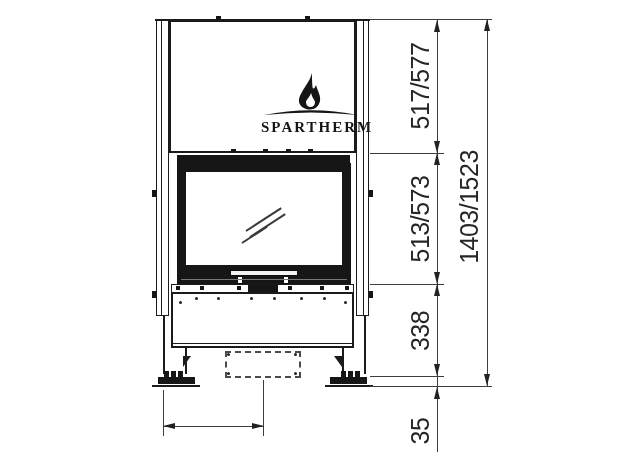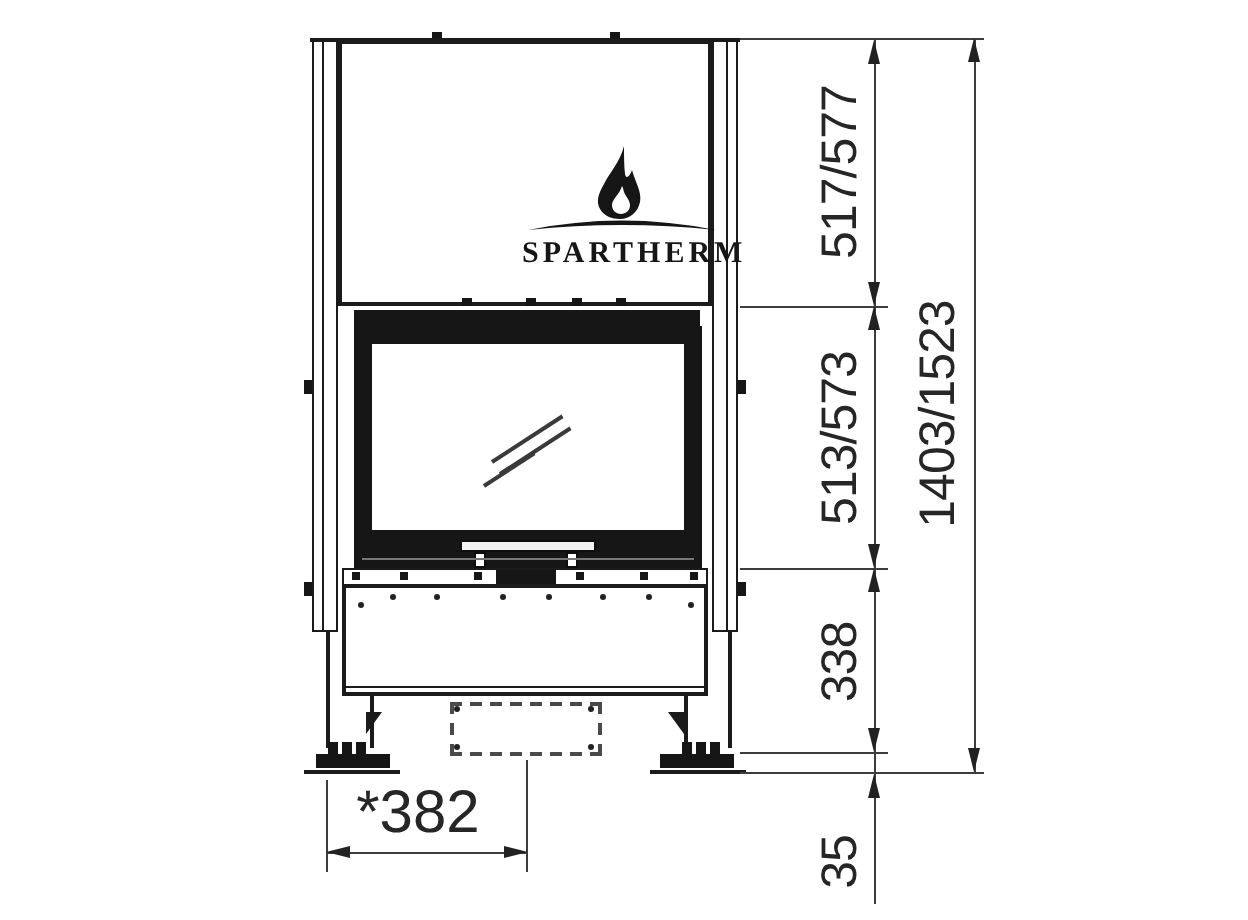--- a/index.html
+++ b/index.html
@@ -146,15 +146,14 @@
   <div class="dim rot" style="left:340px;top:206px;">513/573</div>
   <div class="dim rot" style="left:340px;top:318px;">338</div>
   <div class="dim rot" style="left:340px;top:418px;">35</div>
   <div class="dim rot" style="left:389px;top:194px;">1403/1523</div>
 
   <div class="tl" style="left:163px;top:390px;width:1px;height:46px;"></div>
   <div class="tl" style="left:263px;top:380px;width:1px;height:56px;"></div>
   <div class="tl" style="left:163px;top:426px;width:100px;height:1px;"></div>
   <div class="ar lf" style="left:163px;top:423px;"></div>
   <div class="ar rt" style="left:252px;top:423px;"></div>
-  <div class="dim" style="left:149px;top:394px;width:120px;font-size:30px;letter-spacing:0;">*382</div>
 
 </div>
 
 </body></html>

